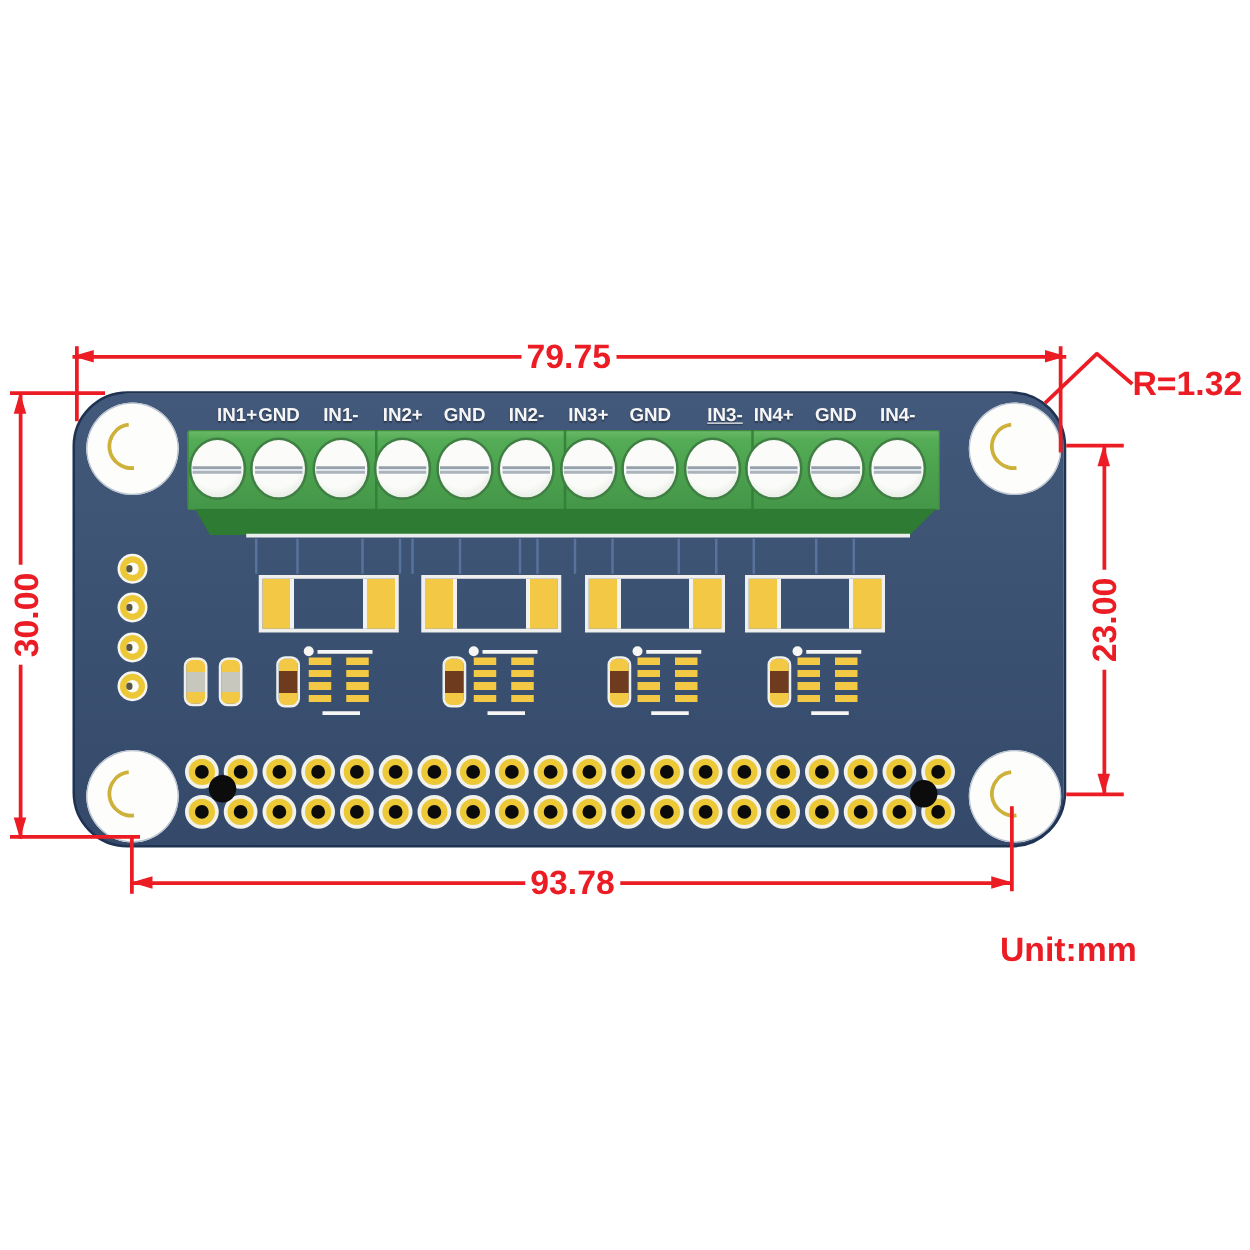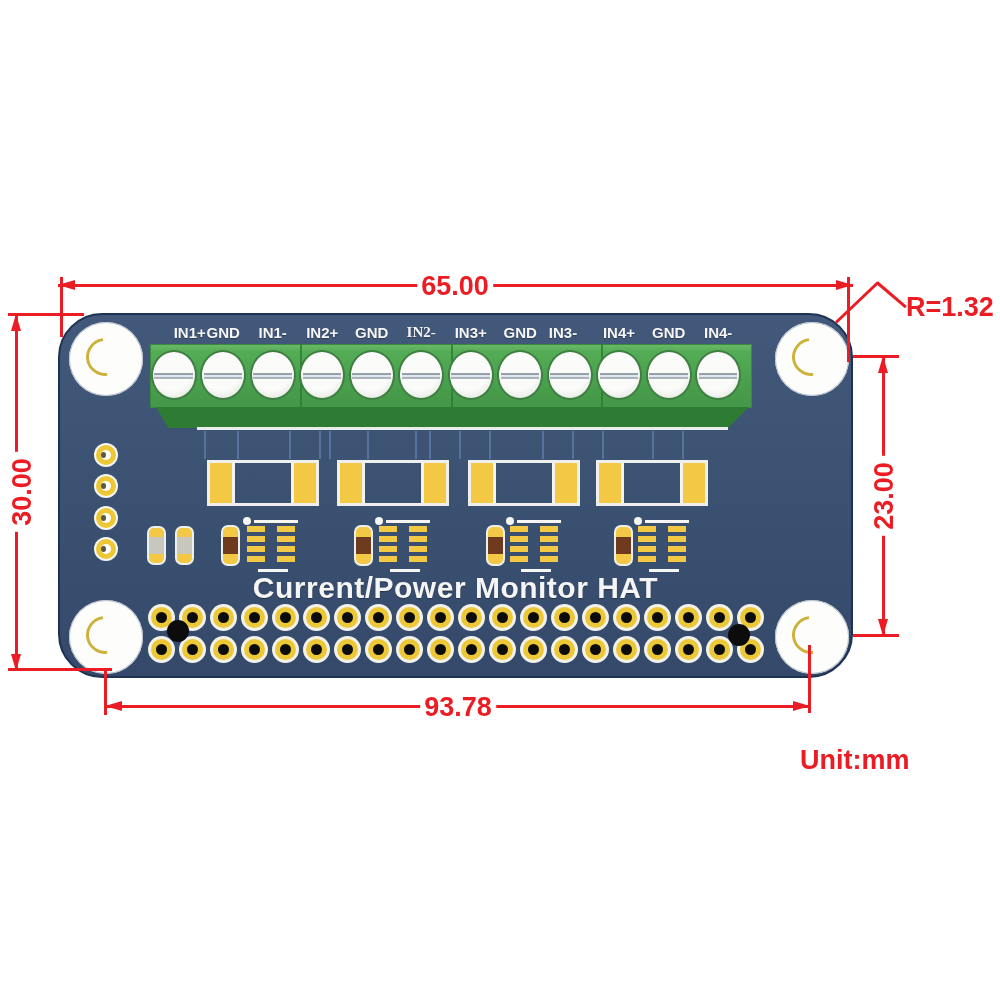--- a/index.html
+++ b/index.html
@@ -109,24 +109,24 @@
     <div class="mhole" style="left:715px;top:285px">
         <div class="crescent"></div>
       </div>
 
     <div id="pin-labels">
         <span class="pin-label" style="left: 113.7px; padding-left: 32px;">IN1+</span>
         <span class="pin-label" style="left: 163.2px;">GND</span>
         <span class="pin-label" style="left: 212.7px;">IN1-</span>
         <span class="pin-label" style="left: 262.2px;">IN2+</span>
         <span class="pin-label" style="left: 311.7px;">GND</span>
-        <span class="pin-label" style="left: 361.2px; font-family: Liberation Serif, serif;">IN2-</span>
+        <span class="pin-label" style="left: 361.2px;">IN2-</span>
         <span class="pin-label" style="left: 410.7px;">IN3+</span>
         <span class="pin-label" style="left: 460.2px;">GND</span>
-        <span class="pin-label" style="left: 503px;">IN3-</span>
+        <span class="pin-label" style="left: 520px; text-decoration: underline;">IN3-</span>
         <span class="pin-label" style="left: 559px;">IN4+</span>
         <span class="pin-label" style="left: 608.7px;">GND</span>
         <span class="pin-label" style="left: 658.2px;">IN4-</span>
       </div>
 
     <div id="terminal">
       <div class="face"></div>
       <div class="shadow"></div>
       <div class="sep" style="left:150px"></div>
       <div class="sep" style="left:301px"></div>
@@ -249,21 +249,20 @@
           <div class="center"></div>
           <div class="spec"></div>
         </div>
         <div class="sidehole" style="left: 34px; top: 222px;">
           <div class="ring"></div>
           <div class="center"></div>
           <div class="spec"></div>
         </div>
       </div>
 
-    <div id="board-title">Current/Power Monitor HAT</div>
 
     <div id="gpioholes">
         <div class="gpio" style="left: 88px; top: 289px;">
           <div class="ring"></div>
           <div class="center"></div>
         </div>
         <div class="gpio" style="left: 119px; top: 289px;">
           <div class="ring"></div>
           <div class="center"></div>
         </div>
@@ -423,21 +422,21 @@
     <div class="blackdot" style="left:107px;top:305px"></div>
     <div class="blackdot" style="left:668px;top:309px"></div>
   </div>
 
   <div>
     <div class="vline" style="left:60px;top:277px;height:60px"></div>
     <div class="vline" style="left:847px;top:277px;height:85px"></div>
     <div class="hline" style="left:58px;top:284px;width:795px"></div>
     <div class="arrow left" style="left:58px;top:280px"></div>
     <div class="arrow right" style="left:836px;top:280px"></div>
-    <span class="dim-text" style="left:455px;top:286px">65.00</span>
+    <span class="dim-text" style="left:455px;top:286px">79.75</span>
   </div>
 
   <div>
     <div class="seg" style="left:836px;top:321px;width:58px;transform:rotate(-43.6deg)"></div>
     <div class="seg" style="left:877px;top:281px;width:38px;transform:rotate(40.6deg)"></div>
     <span class="dim-text plain" style="left:906px;top:292px">R=1.32</span>
   </div>
 
   <div>
     <div class="hline" style="left:8px;top:313px;width:76px"></div>

